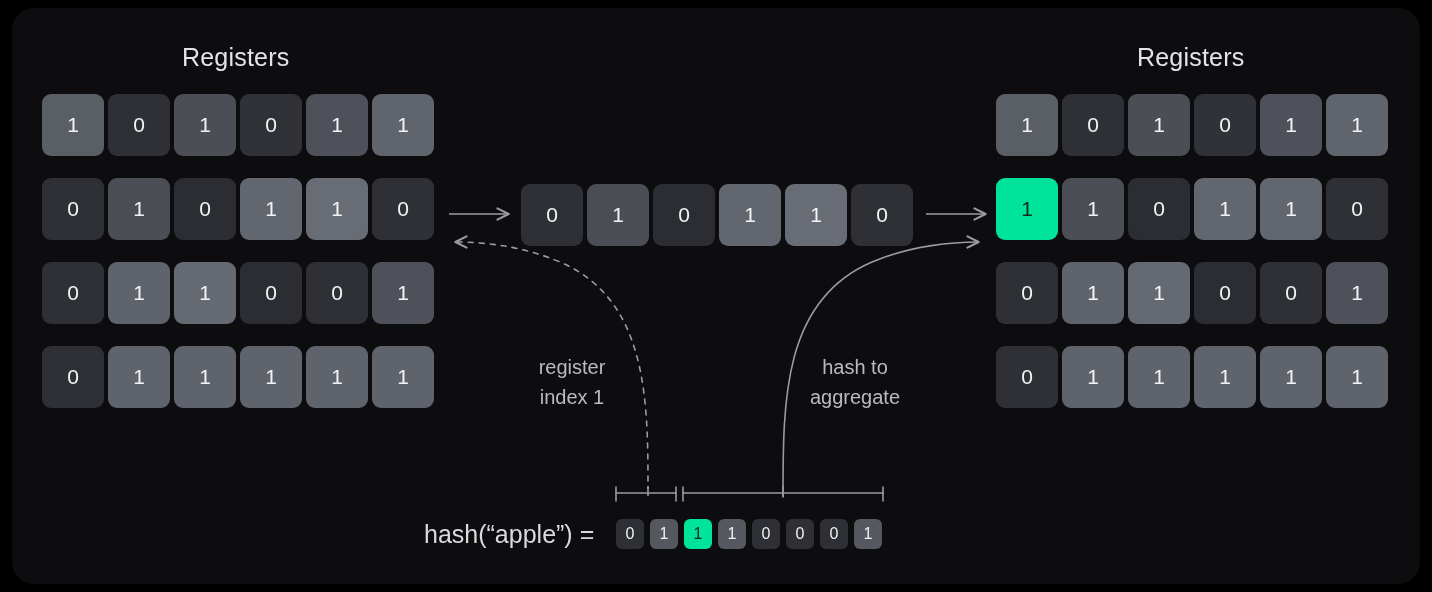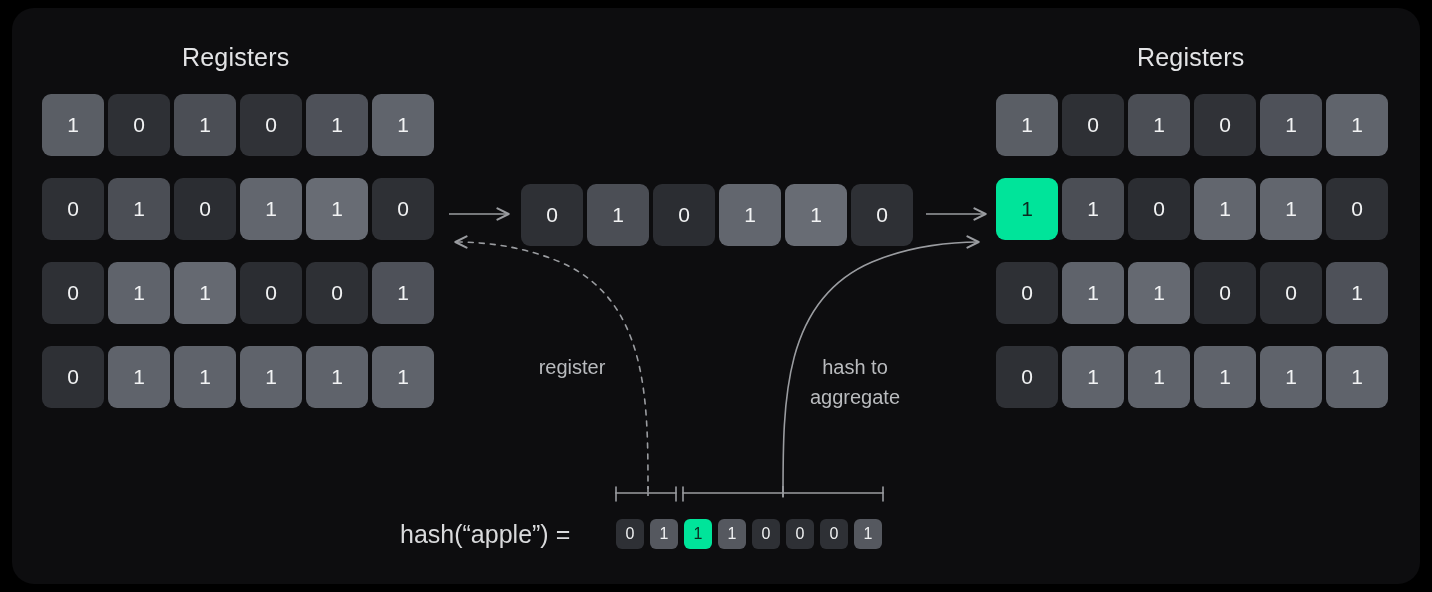--- a/index.html
+++ b/index.html
@@ -139,27 +139,28 @@
         <div class="cell" style="left: 66px; background: rgb(95, 99, 107);">1</div>
         <div class="cell" style="left: 132px; background: rgb(95, 99, 107);">1</div>
         <div class="cell" style="left: 198px; background: rgb(95, 99, 107);">1</div>
         <div class="cell" style="left: 264px; background: rgb(95, 99, 107);">1</div>
         <div class="cell" style="left: 330px; background: rgb(95, 99, 107);">1</div>
       </div>
     </div>
 
   <div class="ann" style="left:493px;top:352px;width:158px;">
     <div>register</div>
+    <div>index 1</div>
   </div>
   <div class="ann" style="left:776px;top:352px;width:158px;">
     <div>hash to</div>
     <div>aggregate</div>
   </div>
 
-  <div class="hashlabel" style="left:400px;top:520px;">hash(“apple”) =</div>
+  <div class="hashlabel" style="left:424px;top:520px;">hash(“apple”) =</div>
   <div class="mrow" id="hash-row" style="left: 616px; top: 519px; width: 272px; height: 30px;">
       <div class="bit" style="left: 0px; background: rgb(46, 48, 53);">0</div>
       <div class="bit" style="left: 34px; background: rgb(85, 88, 95);">1</div>
       <div class="bit hi" style="left: 68px; background: rgb(0, 228, 154);">1</div>
       <div class="bit" style="left: 102px; background: rgb(85, 88, 95);">1</div>
       <div class="bit" style="left: 136px; background: rgb(46, 48, 53);">0</div>
       <div class="bit" style="left: 170px; background: rgb(46, 48, 53);">0</div>
       <div class="bit" style="left: 204px; background: rgb(46, 48, 53);">0</div>
       <div class="bit" style="left: 238px; background: rgb(85, 88, 95);">1</div>
     </div>

